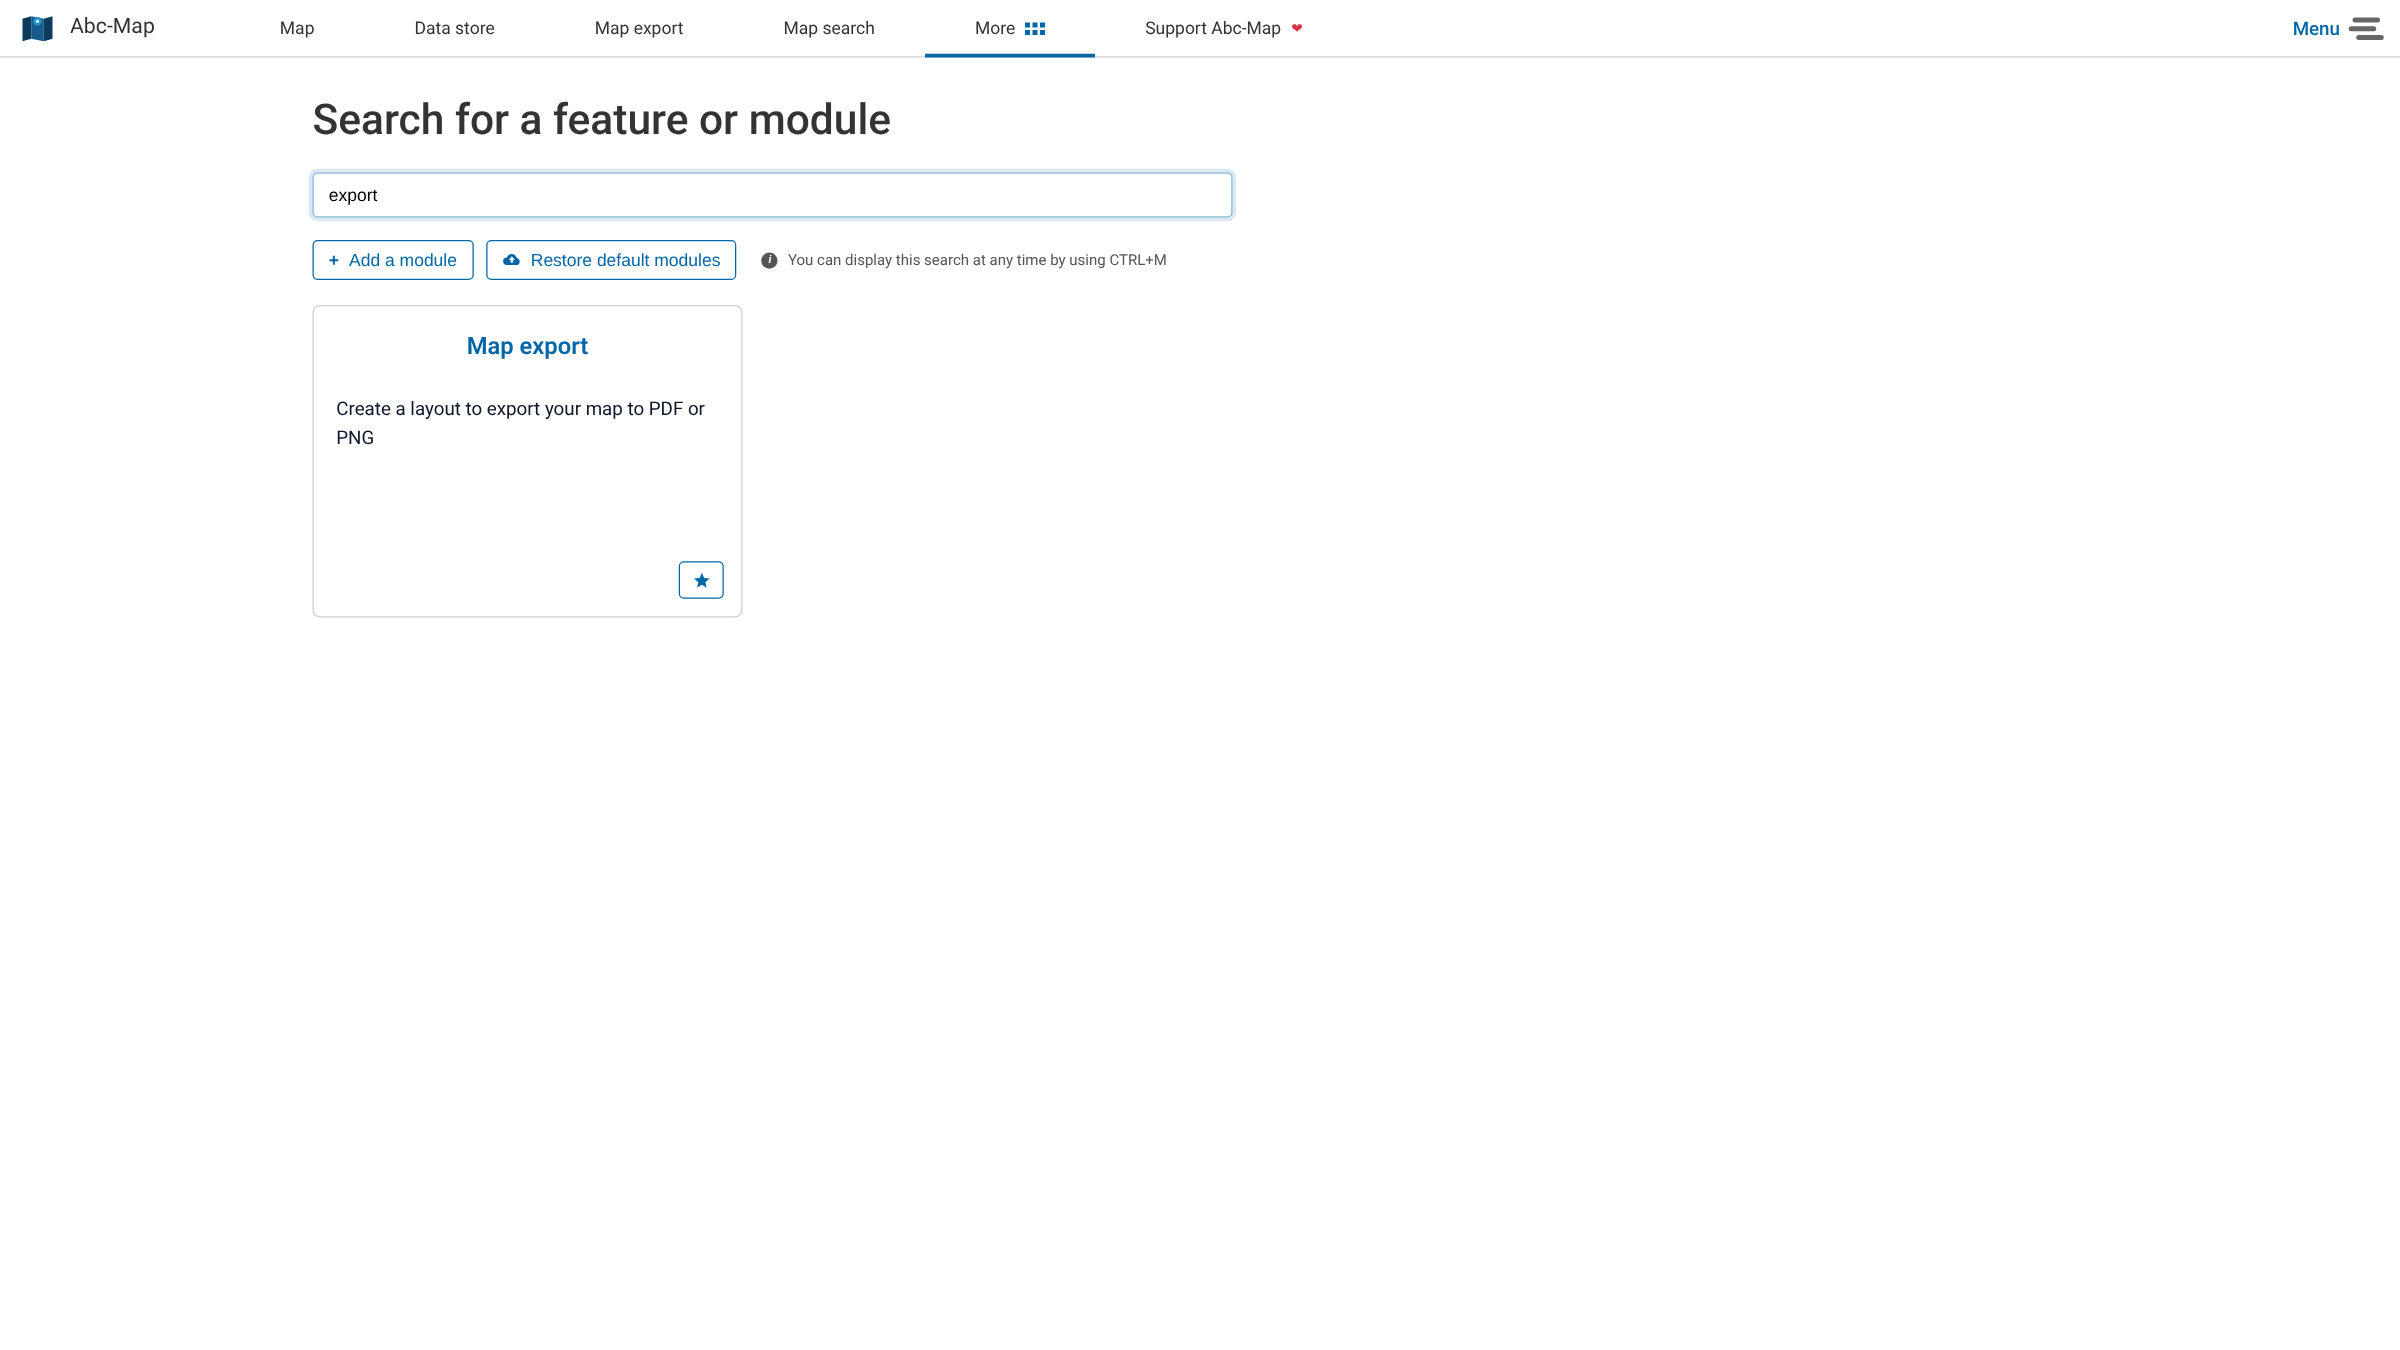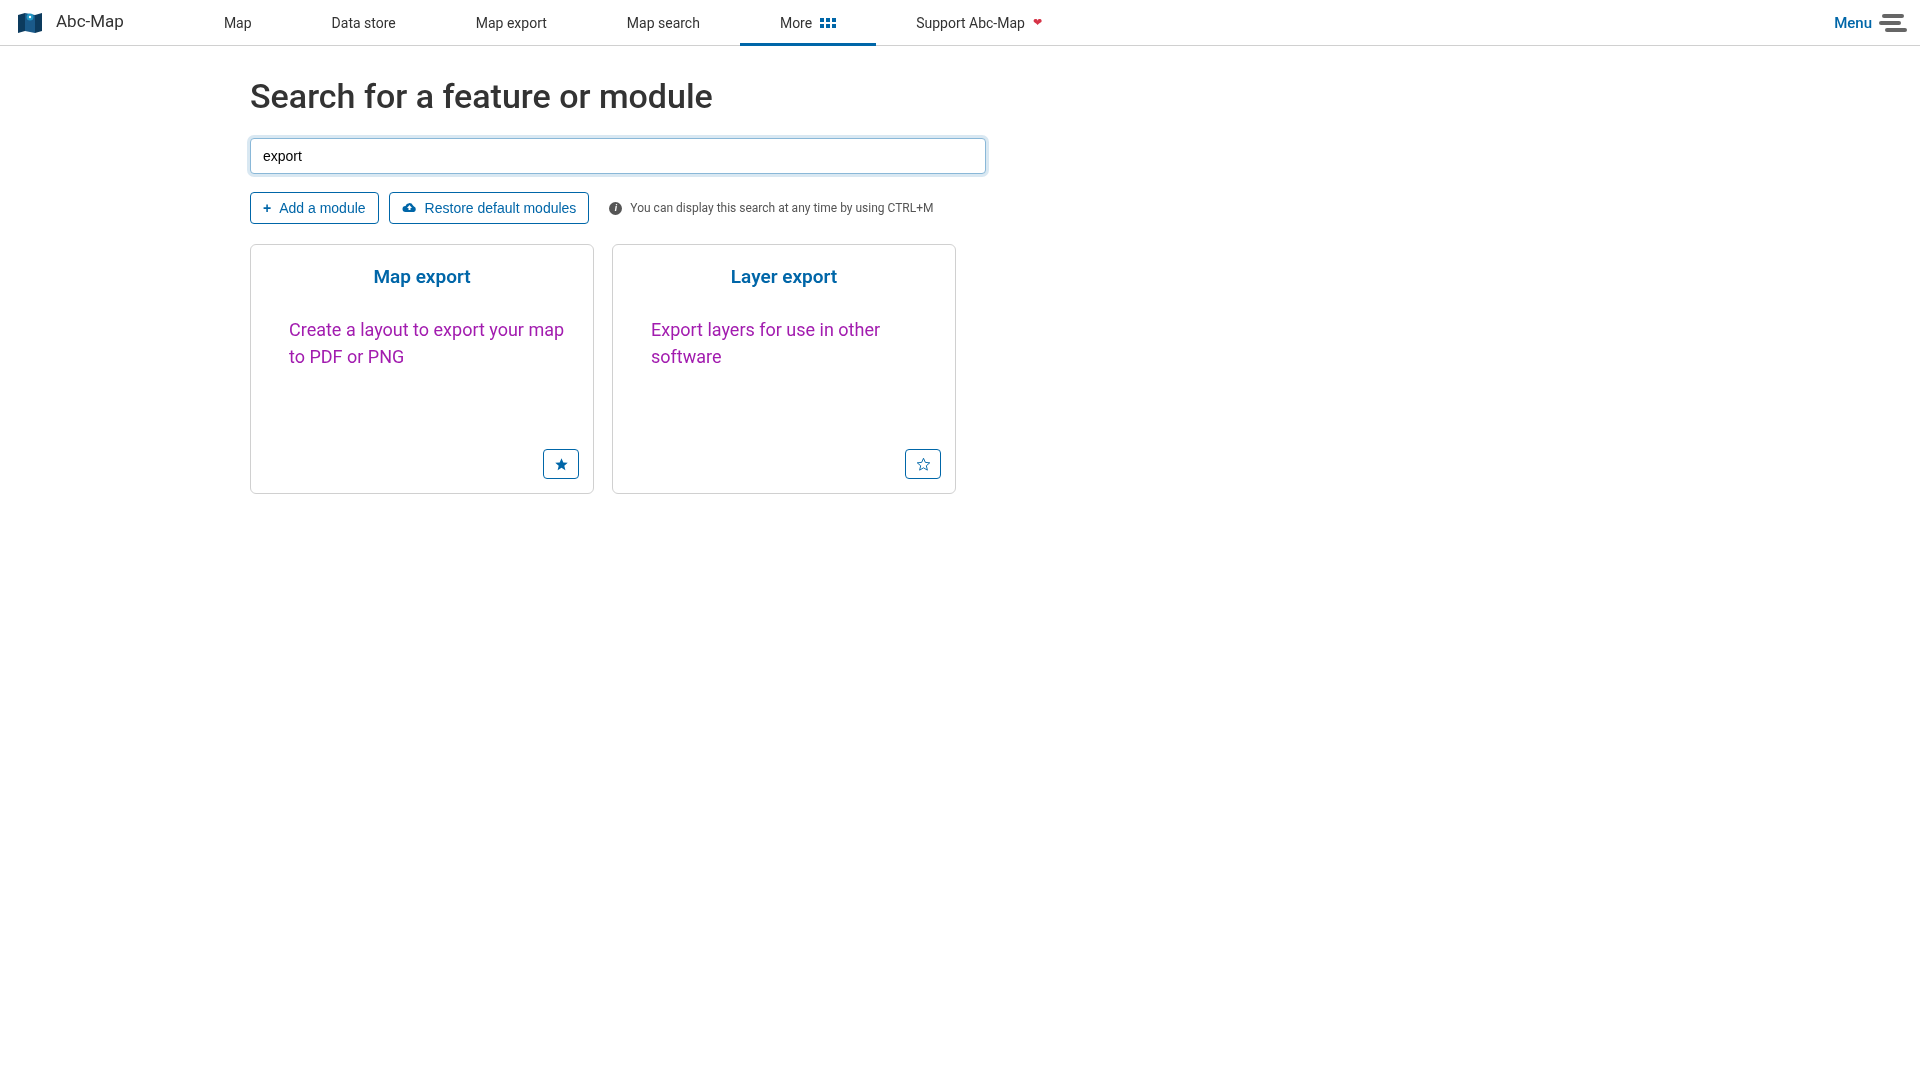--- a/index.html
+++ b/index.html
@@ -176,24 +176,23 @@
       cursor: pointer;
     }
     .card-title {
       text-align: center;
       font-size: 19px;
       font-weight: 600;
       color: #0066a8;
       margin-bottom: 28px;
     }
     .card-desc {
-      font-size: 18px;
-      color: #a21caf;
+      font-size: 15px;
+      color: #0f172a;
       line-height: 1.5;
-      margin-left: 20px;
     }
     .star-btn {
       position: absolute;
       bottom: 14px;
       right: 14px;
       width: 36px;
       height: 30px;
       border: 1px solid #0066a8;
       border-radius: 4px;
       background: #fff;
@@ -302,24 +301,15 @@
     <div class="card">
       <div class="card-title">Map export</div>
       <div class="card-desc">Create a layout to export your map to PDF or PNG</div>
       <button class="star-btn star-filled">
         <svg width="15" height="15" viewBox="0 0 24 24">
           <path d="M12 2 L14.9 8.6 L22 9.3 L16.5 14 L18.2 21 L12 17.3 L5.8 21 L7.5 14 L2 9.3 L9.1 8.6 Z"></path>
         </svg>
       </button>
     </div>
 
-    <div class="card">
-      <div class="card-title">Layer export</div>
-      <div class="card-desc">Export layers for use in other software</div>
-      <button class="star-btn star-outline">
-        <svg width="15" height="15" viewBox="0 0 24 24">
-          <path d="M12 2 L14.9 8.6 L22 9.3 L16.5 14 L18.2 21 L12 17.3 L5.8 21 L7.5 14 L2 9.3 L9.1 8.6 Z"></path>
-        </svg>
-      </button>
-    </div>
 
   </div>
 </div>
 
 </body></html>

